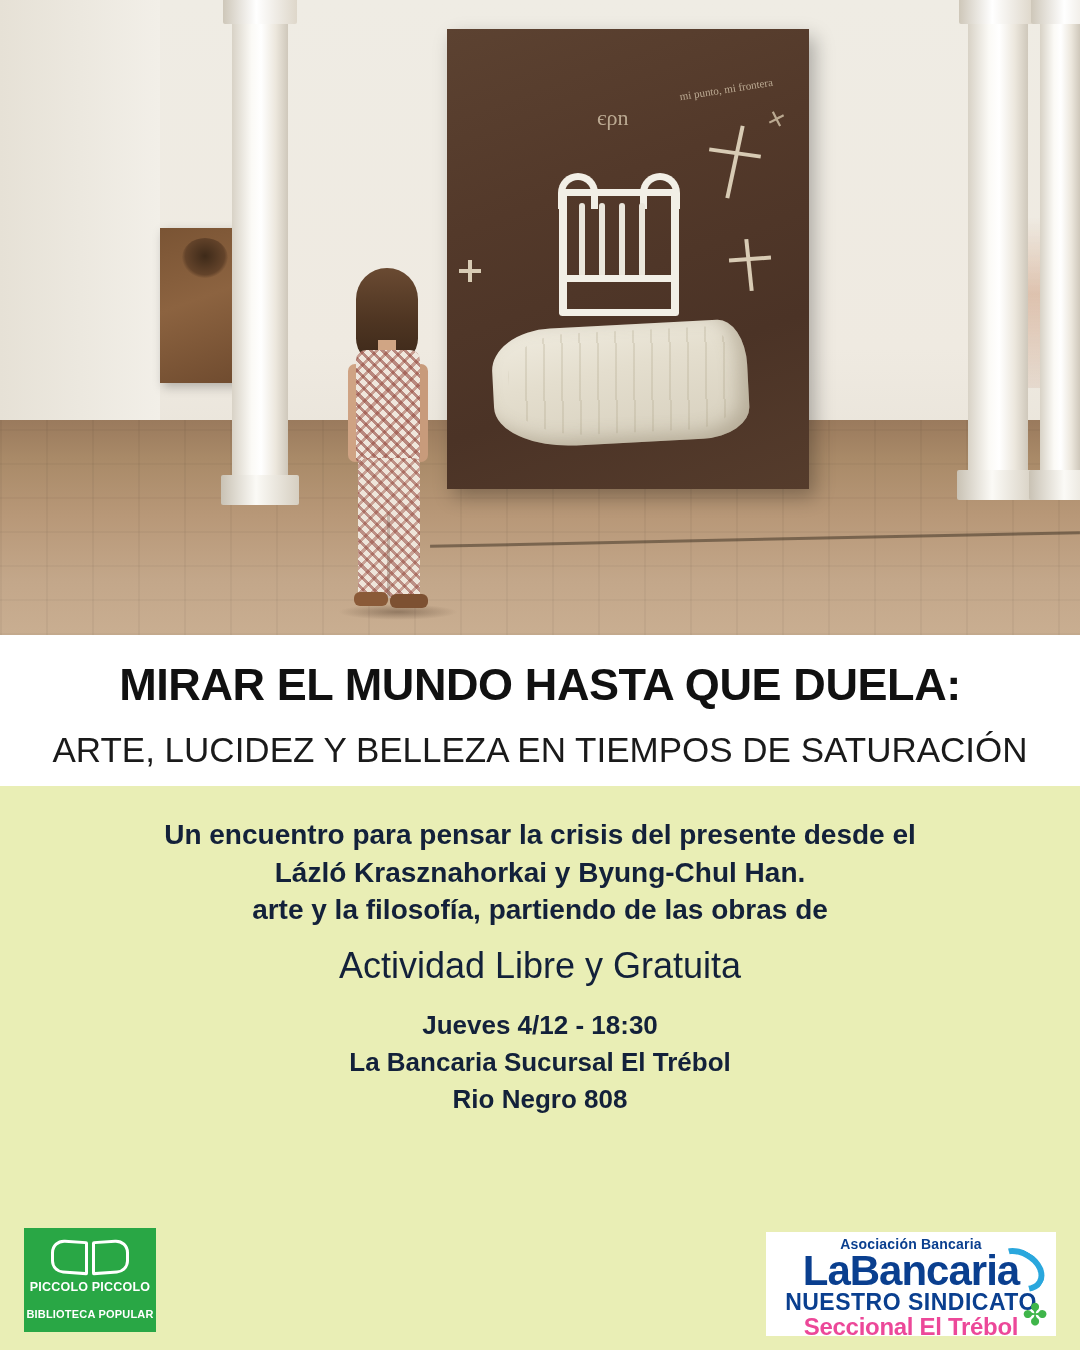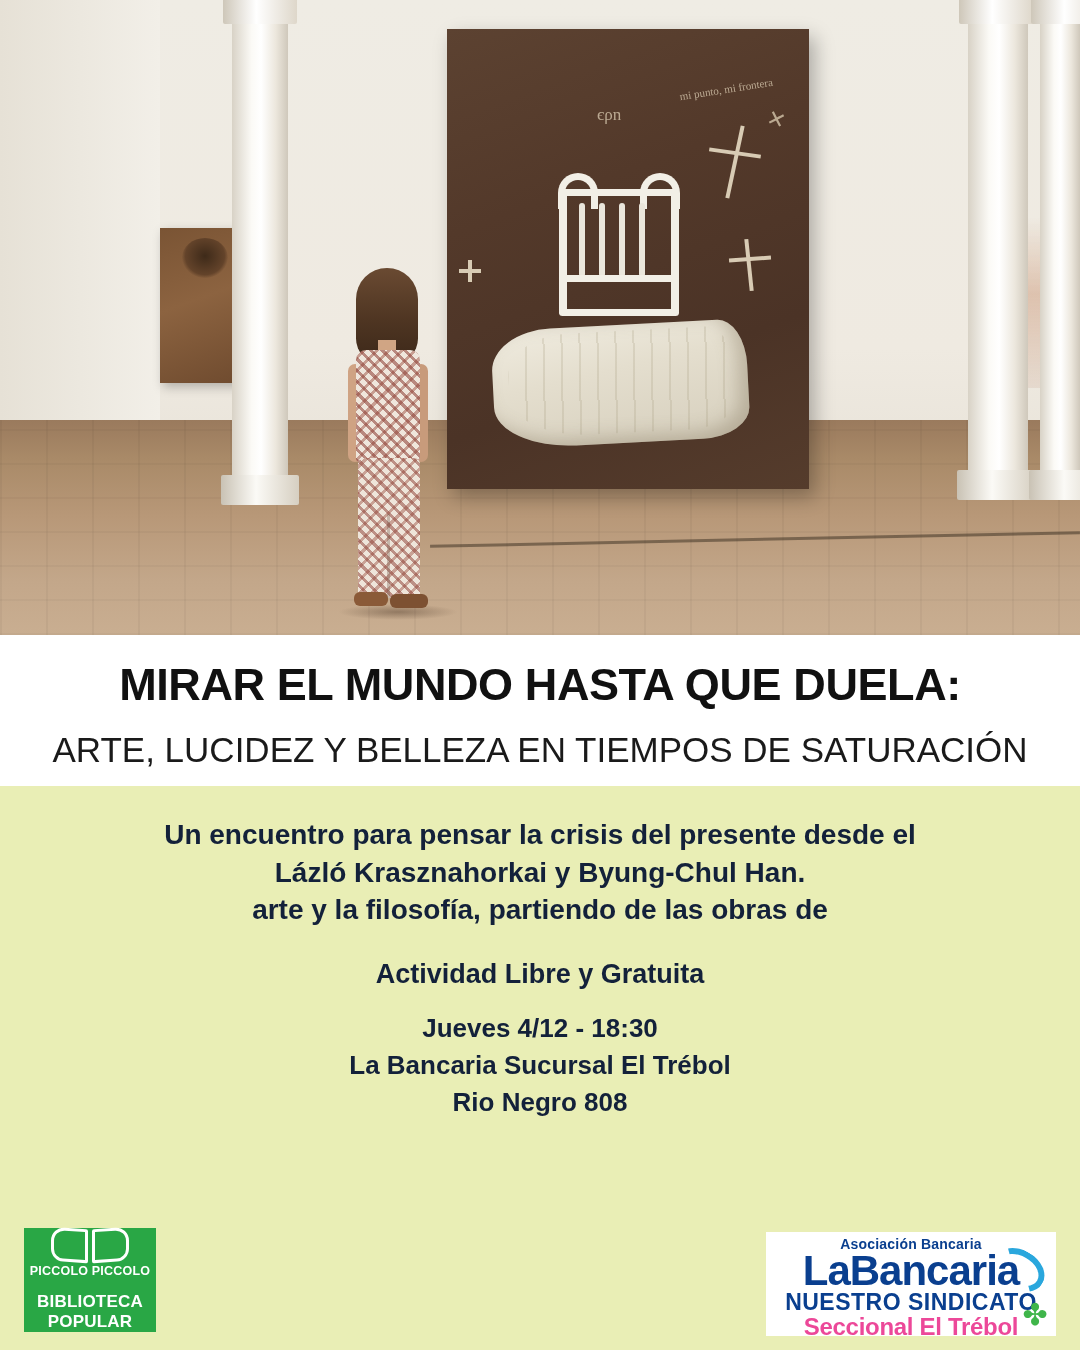--- a/index.html
+++ b/index.html
@@ -180,22 +180,22 @@
   
   .panel {
     flex:1; width:1080px; background:#e9eeb5;
     padding:30px 40px 0 40px;
     text-align:center; position:relative;
   }
   .lead {
     font-size:28px; font-weight:bold; color:#13213a; line-height:1.35;
   }
   .free {
-    margin-top:30px;
-    font-size:27px; font-weight:bold; color:#13213a;
+    margin-top:16px;
+    font-size:36px; font-weight:normal; color:#13213a;
   }
   .when {
     margin-top:20px;
     font-size:26px; font-weight:bold; color:#13213a; line-height:1.42;
   }
 
   
   .logos {
     position:absolute; left:0; bottom:0; width:1080px; height:120px;
   }
@@ -205,21 +205,21 @@
     display:flex; flex-direction:column; align-items:center; justify-content:center;
     color:#ffffff;
   }
   .logo-bp .book { width:78px; height:34px; position:relative; margin-bottom:6px; }
   .logo-bp .book .pg {
     position:absolute; top:0; width:37px; height:34px; border:3px solid #ffffff; background:#29a745;
   }
   .logo-bp .book .pg.l { left:0; border-radius:14px 2px 2px 12px; transform:skewY(4deg); }
   .logo-bp .book .pg.r { right:0; border-radius:2px 14px 12px 2px; transform:skewY(-4deg); }
   .logo-bp .l1 { font-size:12.5px; font-weight:bold; letter-spacing:.2px; }
-  .logo-bp .l2 { font-size:17px; font-weight:bold; letter-spacing:.2px; margin-top:14px; }
+  .logo-bp .l2 { font-size:11px; font-weight:bold; letter-spacing:.2px; margin-top:14px; }
 
   .logo-bancaria {
     position:absolute; right:24px; bottom:14px; width:290px; height:104px;
     background:#ffffff; padding:4px 2px;
   }
   .logo-bancaria .ab {
     text-align:center; font-size:14px; font-weight:bold; color:#0a3f8f; letter-spacing:.2px;
   }
   .logo-bancaria .lb {
     font-size:42px; font-weight:bold; color:#0a3f8f; line-height:.92; letter-spacing:-1px;
@@ -261,21 +261,21 @@
         <div class="bar" style="left:20px;"></div>
         <div class="bar" style="left:40px;"></div>
         <div class="bar" style="left:60px;"></div>
         <div class="bar" style="left:80px;"></div>
         <div class="rail mid"></div>
         <div class="rail bot"></div>
         <div class="post l"></div>
         <div class="post r"></div>
       </div>
       <div class="sheet"></div>
-      <div class="scrawl" style="left:150px; top:76px; font-size:17px;text-align:right;">єρn</div>
+      <div class="scrawl" style="left:150px; top:76px; font-size:22px;text-align:right;">єρn</div>
       <div class="scrawl" style="left:232px; top:52px; font-size:11px; width:120px; transform:rotate(-9deg);">mi punto, mi frontera</div>
       <div class="mark-cross" style="left:286px; top:96px; width:4px; height:74px; transform:rotate(12deg);"></div>
       <div class="mark-cross" style="left:262px; top:122px; width:52px; height:4px; transform:rotate(8deg);"></div>
       <div class="mark-cross" style="left:300px; top:210px; width:4px; height:52px; transform:rotate(-6deg);"></div>
       <div class="mark-cross" style="left:282px; top:228px; width:42px; height:4px; transform:rotate(-4deg);"></div>
       <div class="mark-cross" style="left:12px; top:240px; width:22px; height:4px;"></div>
       <div class="mark-cross" style="left:21px; top:231px; width:4px; height:22px;"></div>
       <div class="scrawl" style="left:320px; top:78px; font-size:22px; transform:rotate(18deg);">✕</div>
     </div>
 

